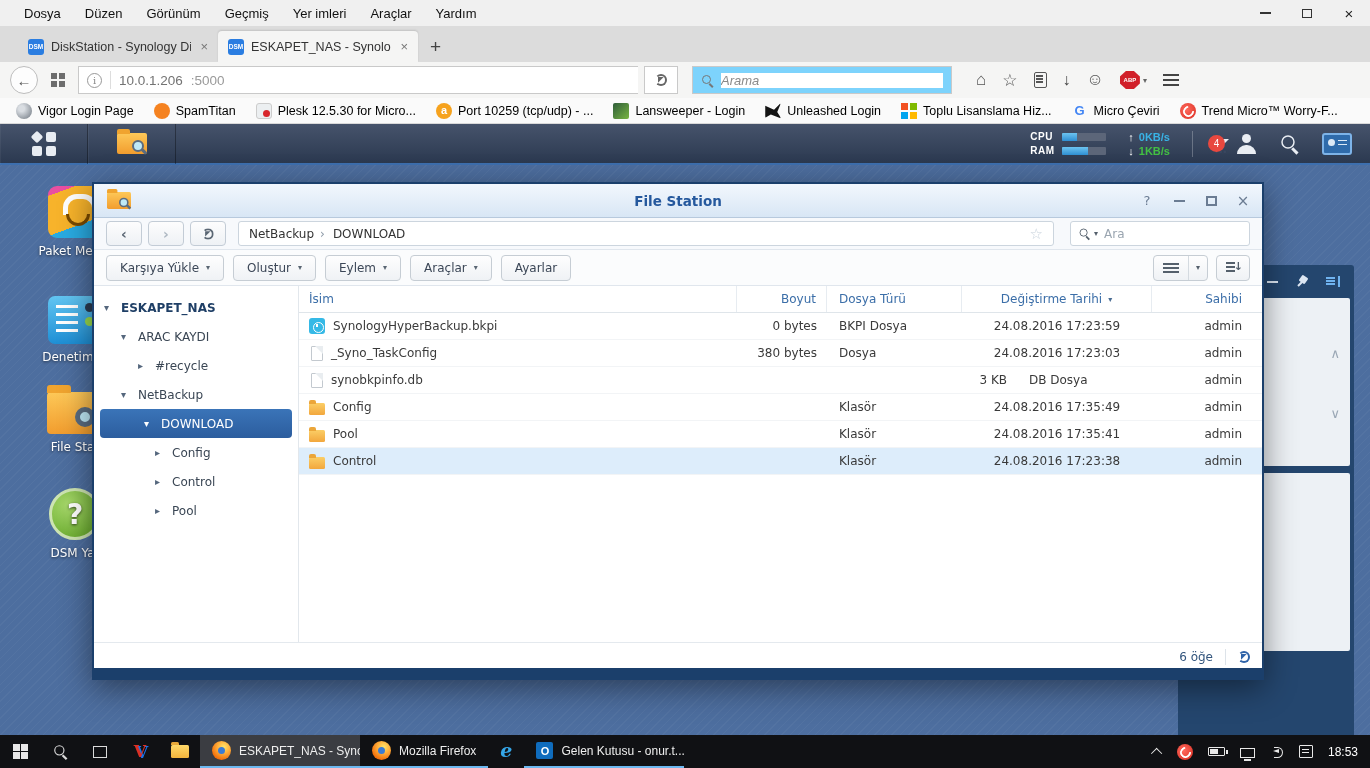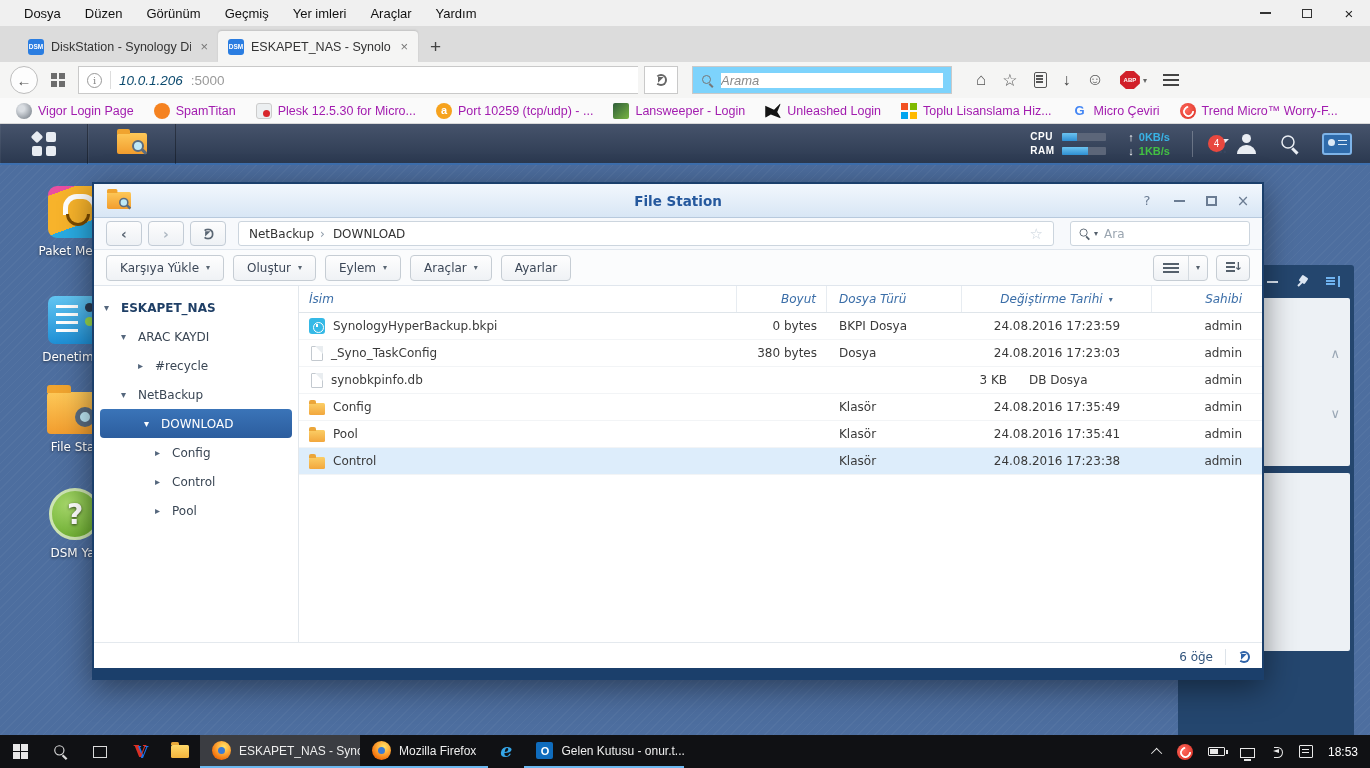--- a/index.html
+++ b/index.html
@@ -24,21 +24,21 @@
   .newtab { font-size:19px; color:#444; padding:0 14px 4px 12px; }
 
   #navbar { position:absolute; left:0; top:62px; width:1370px; height:36px; background:#f5f5f4; display:flex; align-items:center; padding:0 10px; gap:6px; }
   .navcirc { width:28px; height:28px; border:1px solid #bdbdbd; border-radius:50%; background:#fdfdfd; display:flex; align-items:center; justify-content:center; color:#555; font-size:15px; }
   .navcirc.dis { color:#b5b5b5; border-color:#d6d6d6; }
   .gridic { width:14px; height:14px; display:grid; grid-template-columns:6px 6px; grid-gap:2px; }
   .gridic i { background:#6d6d6d; height:6px; display:block; }
   #urlbox { flex:0 0 560px; height:28px; background:#fff; border:1px solid #c9c9c9; border-right:none; display:flex; align-items:center; padding:0 8px; gap:8px; }
   .infoic { width:15px; height:15px; border:1.4px solid #999; border-radius:50%; color:#888; font-size:10px; font-family:"DejaVu Serif",serif; display:flex; align-items:center; justify-content:center; flex:none; }
   .urlsep { width:1px; height:18px; background:#ddd; }
-  #urlhost { font-size:13.5px; color:#0c4a6e;font-style:italic; }
+  #urlhost { font-size:13.5px; color:#737373; }
   #urlport { font-size:13.5px; color:#9a9a9a; }
   #reloadbtn { width:34px; height:28px; border:1px solid #c9c9c9; background:#fff; display:flex; align-items:center; justify-content:center; }
   .refresh { width:12px; height:12px; border:2px solid #666; border-radius:50%; border-left-color:transparent; position:relative; }
   .refresh::after { content:""; position:absolute; left:-3px; top:-3px; border:4px solid transparent; border-right-color:#666; transform:rotate(45deg); }
   #ffsearch { flex:0 0 260px; height:28px; background:#7dd3fc; border:1px solid #c9c9c9; display:flex; align-items:center; padding:0 8px; gap:7px; margin-left:8px; }
   #ffsearch input { border:none; outline:none; width:100%; font-size:13px; font-family:"Liberation Sans",sans-serif; }
   #ffsearch input::placeholder { font-style:italic; color:#8a8a8a; }
   .mg { position:relative; width:13px; height:13px; display:inline-block; color:#777; flex:none; }
   .mg::before { content:""; position:absolute; left:1px; top:1px; width:7px; height:7px; border:1.6px solid currentColor; border-radius:50%; }
   .mg::after { content:""; position:absolute; left:9.2px; top:9.2px; width:4.5px; height:2px; background:currentColor; transform:rotate(45deg); transform-origin:0 0; }
@@ -46,21 +46,21 @@
   .glyph { font-size:17px; color:#555; }
   .clipic { width:13px; height:16px; border:1.5px solid #555; border-radius:2px; position:relative; }
   .clipic::before { content:""; position:absolute; left:1px; top:2px; width:7px; height:1.5px; background:#555; box-shadow:0 3px 0 #555, 0 6px 0 #555; }
   .dlarrow { font-size:16px; font-weight:bold; color:#444; }
   .abpic { width:20px; height:18px; background:#d1202a; clip-path:polygon(30% 0,70% 0,100% 30%,100% 70%,70% 100%,30% 100%,0 70%,0 30%); color:#fff; font-size:6px; font-weight:bold; display:flex; align-items:center; justify-content:center; }
   .caretdn { font-size:8px; color:#666; }
   .burger { width:16px; height:12px; display:flex; flex-direction:column; justify-content:space-between; }
   .burger i { height:2.2px; background:#444; display:block; }
 
   #bmbar { position:absolute; left:0; top:98px; width:1370px; height:26px; background:#fafafa; border-bottom:1px solid #d9d9d9; display:flex; align-items:center; padding-left:8px; gap:4px; }
-  .bm { display:flex; align-items:center; gap:6px; padding:0 8px; font-size:12.5px; color:#a21caf; white-space:nowrap; }
+  .bm { display:flex; align-items:center; gap:6px; padding:0 8px; font-size:12.5px; color:#000000; white-space:nowrap; }
   .bi { width:16px; height:16px; border-radius:3px; display:inline-block; position:relative; flex:none; }
   .ic-globe { border-radius:50%; background:radial-gradient(circle at 35% 35%, #d9dde2 20%, #8d949c 75%); }
   .ic-spamtitan { background:#f58220; border-radius:50%; }
   .ic-plesk { background:#eceff1; border:1px solid #ccc; } .ic-plesk::after { content:""; position:absolute; right:1px; bottom:1px; width:7px; height:7px; border-radius:50%; background:#d8262c; }
   .ic-port-a { background:#f6a21d; border-radius:50%; } .ic-port-a::after { content:"a"; position:absolute; inset:0; color:#fff; font-size:11px; font-weight:bold; text-align:center; line-height:15px; }
   .ic-lansweeper { background:linear-gradient(135deg,#2f5d3a,#79b543); border-radius:2px; }
   .ic-unleashed { background:#141414; clip-path:polygon(0 20%, 55% 45%, 100% 0, 75% 60%, 100% 100%, 35% 75%, 0 95%); }
   .ic-mslicense { background:
      linear-gradient(#f25022,#f25022) 0 0/7px 7px no-repeat,
      linear-gradient(#7fba00,#7fba00) 9px 0/7px 7px no-repeat,
@@ -175,21 +175,21 @@
   .tree-row { height:29px; display:flex; align-items:center; font-size:12px; color:#3a4654; }
   .tree-row .tin { display:flex; align-items:center; gap:7px; width:100%; height:100%; }
   .tw { width:10px; flex:none; color:#55677d; font-size:10px; }
   .tw::before { content:"▸"; }
   .tw.exp::before { content:"▾"; }
   .tree-row.bold { font-weight:bold; color:#1f3f66; }
   .tree-row.sel { margin:0 6px; border-radius:4px; background:linear-gradient(#3a74b8,#2c5d9e); color:#fff; height:29px; }
   .tree-row.sel .tw { color:#fff; }
 
   #fsmain { flex:1; display:flex; flex-direction:column; }
-  #fshead { height:27px; display:flex; align-items:center; border-bottom:1px solid #dfe5ea; color:#3b6ea8; font-size:12px;font-style:italic; }
+  #fshead { height:27px; display:flex; align-items:center; border-bottom:1px solid #dfe5ea; color:#3b6ea8; font-size:12px; }
   .hc { height:100%; display:flex; align-items:center; border-right:1px solid #e7ecf1; }
   .c-name { flex:1; padding-left:10px; }
   .c-size { width:90px; justify-content:flex-end; padding-right:10px; text-align:center; }
   .c-type { width:135px; padding-left:12px; }
   .c-date { width:190px; justify-content:center; gap:6px;text-align:center; }
   .c-owner { width:110px; justify-content:flex-end; padding-right:20px; border-right:none; }
   .scaret { font-size:8px; color:#4a6c92; }
   .frow { height:27px; display:flex; align-items:center; font-size:12px; color:#3a3a3a; border-bottom:1px solid #f2f4f6; }
   .frow .cell { height:100%; display:flex; align-items:center; }
   .frow.hl { background:#ddedfb; }

